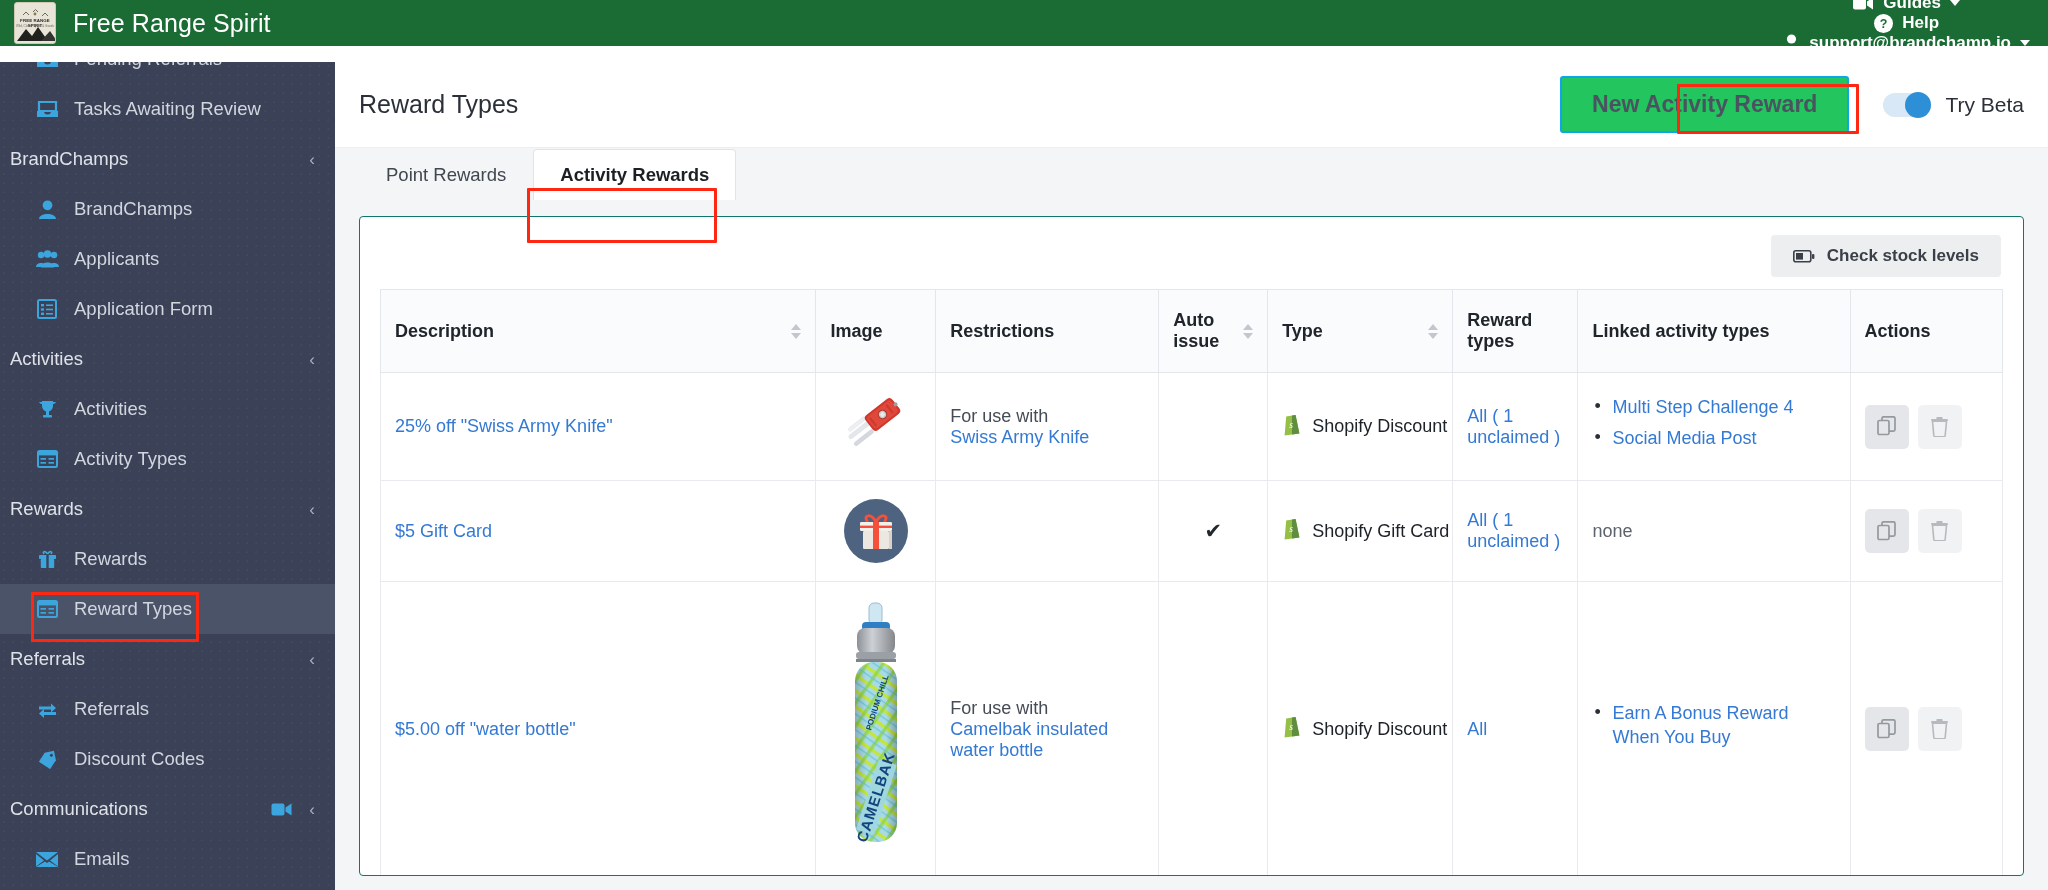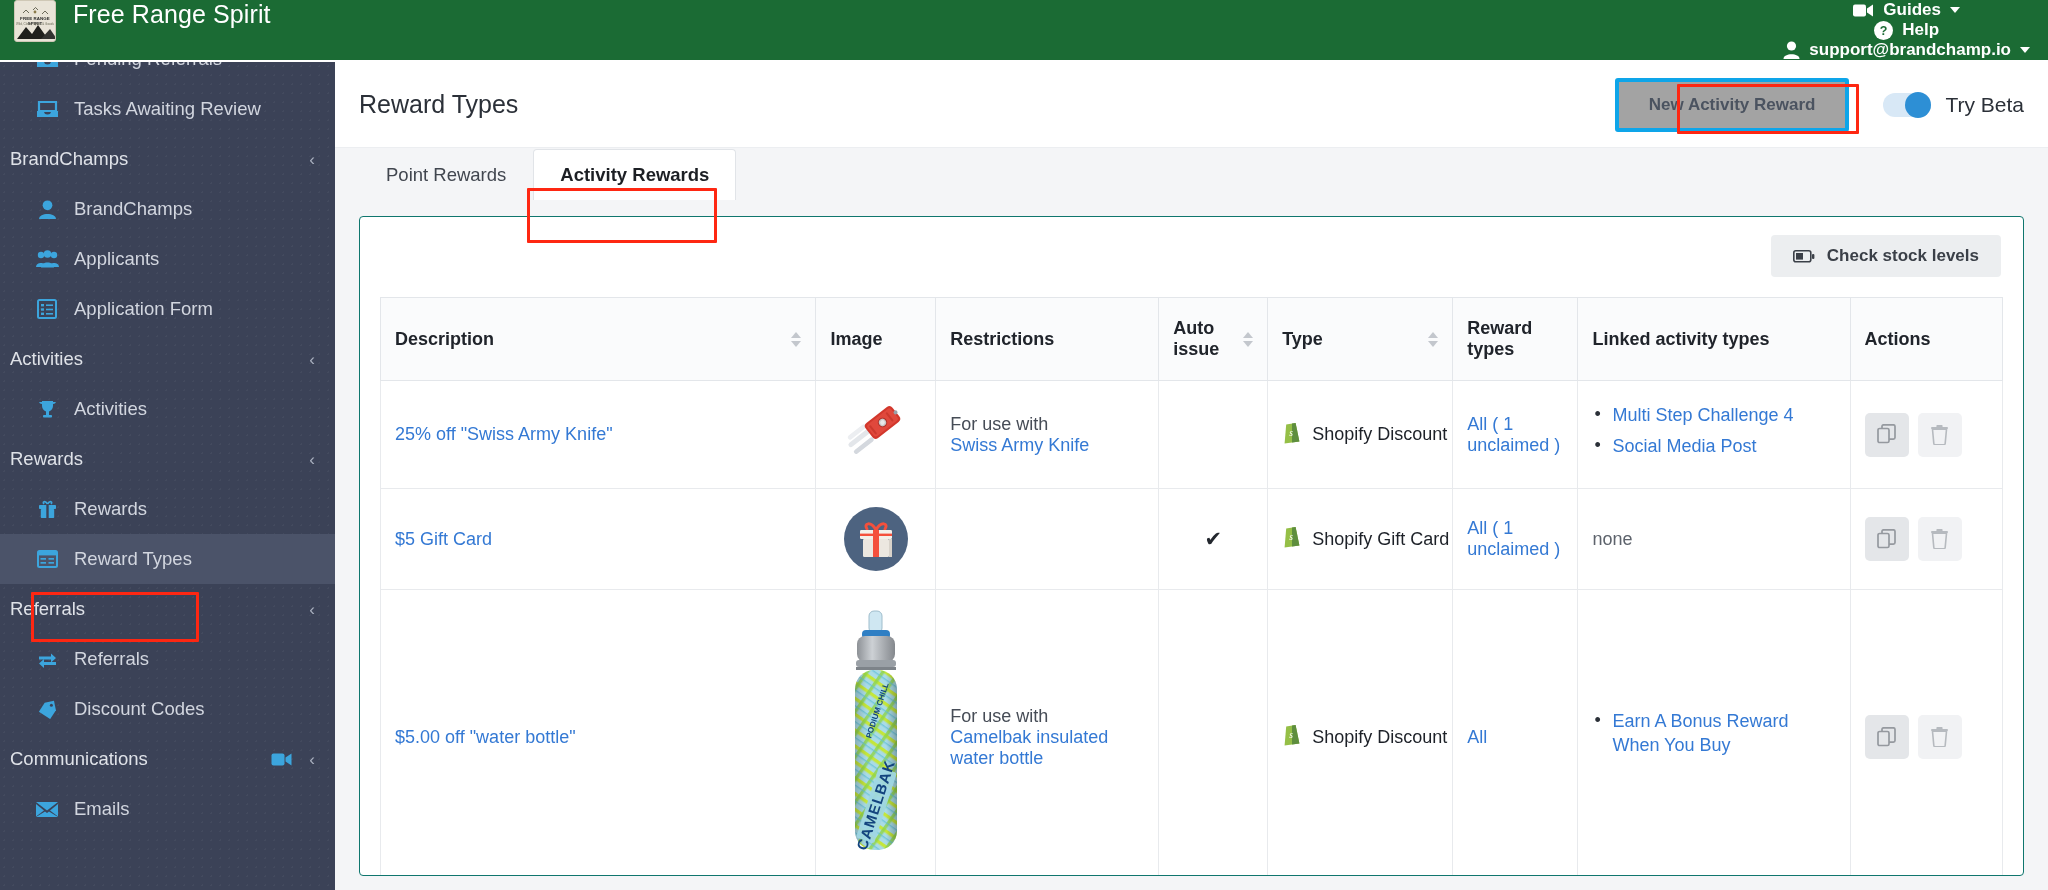--- a/index.html
+++ b/index.html
@@ -6,22 +6,22 @@
   html, body { width: 2048px; height: 890px; overflow: hidden; }
   body {
     font-family: "Liberation Sans", sans-serif;
     background: #ffffff;
     -webkit-font-smoothing: antialiased;
   }
   .app { position: relative; width: 2048px; height: 890px; overflow: hidden; }
 
   
   .topbar {
-    position: absolute; top: 0; left: 0; width: 2048px; height: 60px;
-    background: #1b6b34; display: flex; z-index: 40;
+    position: absolute; top: 0; left: 0; width: 2048px; height: 46px;
+    background: #1b6b34; display: flex; align-items: center; z-index: 40;
   }
   .brand-logo {
     width: 42px; height: 42px; margin-left: 14px; border-radius: 3px;
     background: #e9e4d8; position: relative; overflow: hidden;
     display: flex; flex-direction: column; align-items: center; justify-content: flex-end;
     border: 1px solid #cfc8b6;
   }
   .brand-logo .lg-top { position:absolute; top:4px; left:0; right:0; height:14px; }
   .brand-logo .lg-txt {
     position: absolute; top: 15px; left: 0; right: 0; text-align: center;
@@ -93,22 +93,22 @@
     background: #f4f5f7; overflow: hidden;
   }
   .page-head {
     position: relative; height: 86px; background: #ffffff;
     display: flex; align-items: center; padding: 0 24px 0 24px;
     border-bottom: 1px solid #eceef1;
   }
   .page-title { font-size: 25px; color: #2b3038; font-weight: 400; }
   .head-right { margin-left: auto; display: flex; align-items: center; }
   .btn-new {
-    background: #a3a3a3; color: #4b5360; border: 4px solid #0ea5e9;
-    font-size: 17px; font-weight: bold; padding: 13px 30px; border-radius: 3px;
+    background: #22c55e; color: #4b5360; border: 2px solid #0ea5e9;
+    font-size: 23px; font-weight: bold; padding: 13px 30px; border-radius: 3px;
     cursor: pointer; white-space: nowrap;
   }
   .beta-wrap { display: flex; align-items: center; margin-left: 34px; }
   .toggle {
     width: 48px; height: 24px; border-radius: 13px; background: #d8e8f6;
     position: relative; cursor: pointer;
   }
   .toggle .knob {
     position: absolute; right: 0; top: -1px; width: 26px; height: 26px;
     border-radius: 50%; background: #2d8fd5;
@@ -132,21 +132,21 @@
   }
   .card-toolbar { display: flex; justify-content: flex-end; padding: 18px 22px 12px 22px; }
   .btn-stock {
     display: flex; align-items: center; gap: 12px;
     background: #eceef0; color: #3b4048; border: none; border-radius: 4px;
     font-size: 17px; font-weight: bold; padding: 11px 22px; cursor: pointer; white-space: nowrap;
   }
   .btn-stock .stk-ico { display: flex; align-items: center; }
 
   
-  table.rt { width: calc(100% - 40px); margin: 8px 20px; border-collapse: collapse; table-layout: fixed; }
+  table.rt { width: calc(100% - 40px); margin: 0 20px; border-collapse: collapse; table-layout: fixed; }
   table.rt thead th {
     background: #fafbfc; border: 1px solid #e3e6ea; text-align: left;
     font-size: 18px; font-weight: bold; color: #20242b; padding: 20px 14px;
     vertical-align: middle;
   }
   .th-inner { display: flex; align-items: center; }
   .th-inner .th-txt { flex: 1; }
   .sorter { display: inline-flex; flex-direction: column; gap: 3px; margin-left: 8px; }
   .sorter i {
     display: block; width: 0; height: 0;
@@ -324,20 +324,33 @@
             <path d="M4 1h11v5a5.5 5.5 0 01-11 0z"></path>
             <path d="M1 2h3v2a3 3 0 01-3-2z"></path>
               <path d="M18 2h-3v2a3 3 0 003-2z"></path>
             <rect x="8" y="11" width="3" height="4"></rect>
               <rect x="5" y="15" width="9" height="2.6" rx=".8"></rect>
           </svg>
         </span>
         <span class="sb-lbl">Activities</span>
       </div>
 
+      <div class="sb-link">
+        <span class="sb-ico">
+          <svg width="21" height="18" viewBox="0 0 21 18">
+            <rect x="1" y="1" width="19" height="16" rx="1.5" fill="none" stroke="#3ca5dd" stroke-width="2"></rect>
+            <rect x="1" y="1" width="19" height="4.4" fill="#3ca5dd"></rect>
+            <rect x="3.5" y="8" width="5.5" height="1.7" fill="#3ca5dd"></rect>
+            <rect x="11.5" y="8" width="5.5" height="1.7" fill="#3ca5dd"></rect>
+            <rect x="3.5" y="12" width="5.5" height="1.7" fill="#3ca5dd"></rect>
+            <rect x="11.5" y="12" width="5.5" height="1.7" fill="#3ca5dd"></rect>
+          </svg>
+        </span>
+        <span class="sb-lbl">Activity Types</span>
+      </div>
 
       <div class="sb-group">
         <span class="sb-glbl">Rewards</span>
         <span class="sb-gright">
           <span class="sb-chev">‹</span>
         </span>
       </div>
 
       <div class="sb-link">
         <span class="sb-ico">

